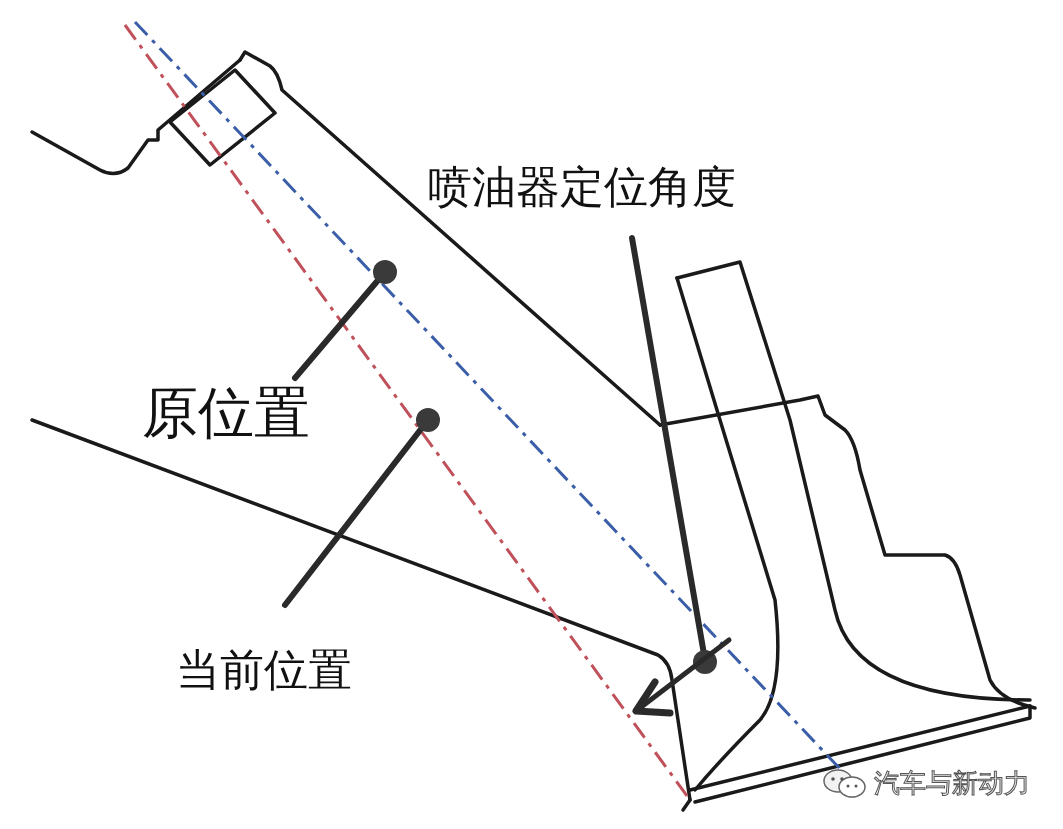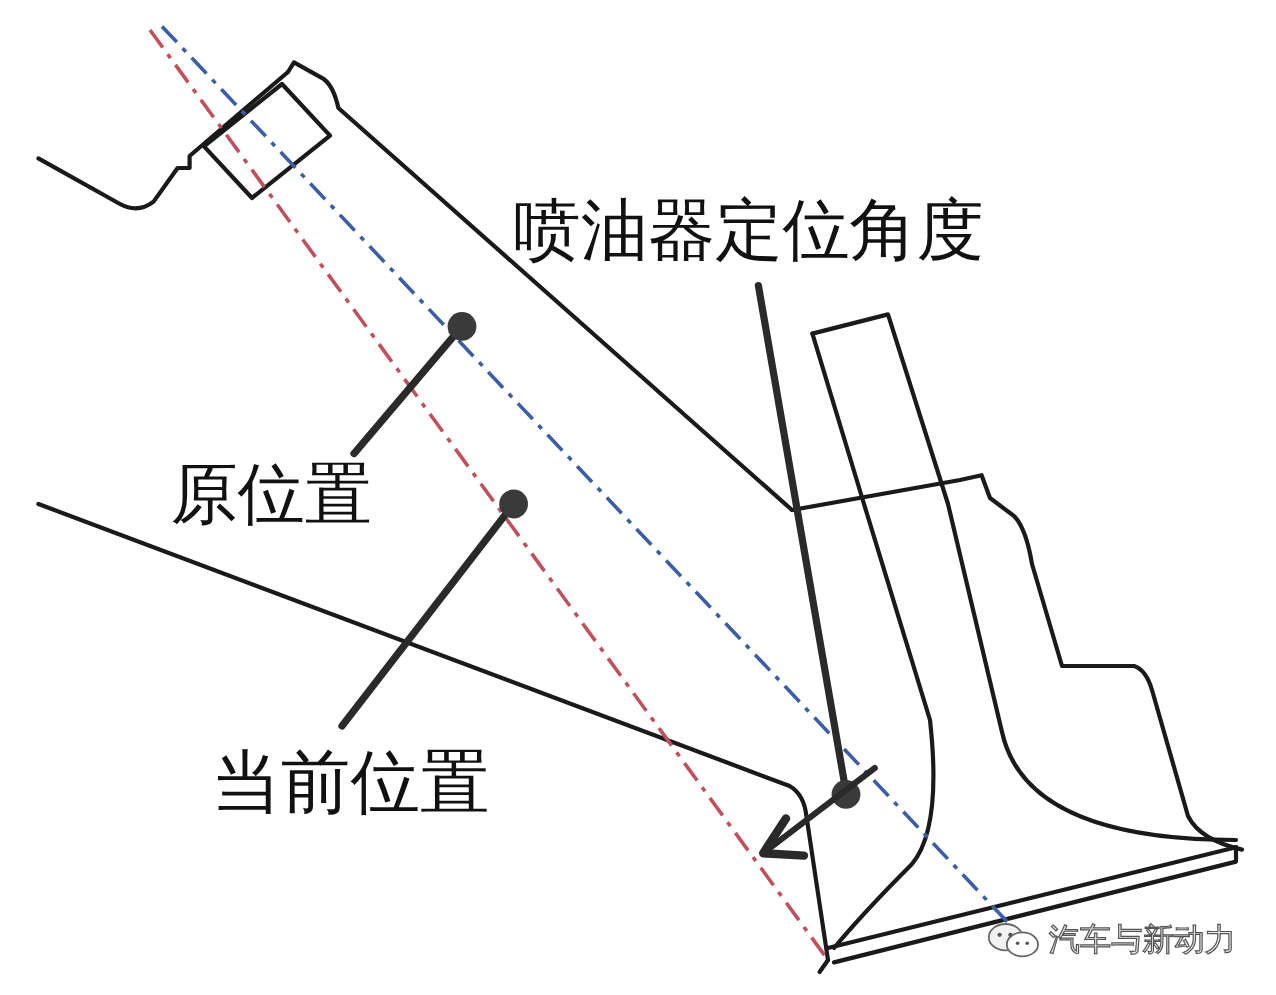--- a/index.html
+++ b/index.html
@@ -1,21 +1,21 @@
 <!DOCTYPE html>
 <html><head>
   <meta charset="utf-8">
   <style>
     html, body { margin:0; padding:0; background:#ffffff; }
     body { width:1063px; height:829px; position:relative; overflow:hidden; }
     #canvas { position:absolute; left:0; top:0; width:1063px; height:829px; }
     .label { position:absolute; font-family:"DejaVu Serif", serif; color:#111; white-space:nowrap; line-height:1; }
-    #lbl-angle { left:428px; top:165px; font-size:56px; }
+    #lbl-angle { left:428px; top:165px; font-size:44px; }
     #lbl-orig { left:142px; top:385px; font-size:56px; }
-    #lbl-curr { left:176px; top:623px; font-size:58px; }
+    #lbl-curr { left:176px; top:648px; font-size:44px; }
     #watermark { position:absolute; left:822px; top:766px; display:flex; align-items:center; gap:6px; }
     #wm-text { font-family:"DejaVu Sans", sans-serif; font-size:26px; color:#eee; -webkit-text-stroke:1px #555; }
   </style>
 </head>
 <body>
 
 <svg id="canvas" width="1063" height="829" viewBox="0 0 1063 829">
 
   <g fill="none" stroke="#1a1a1a" stroke-width="3.5" stroke-linejoin="round" stroke-linecap="round">
 

